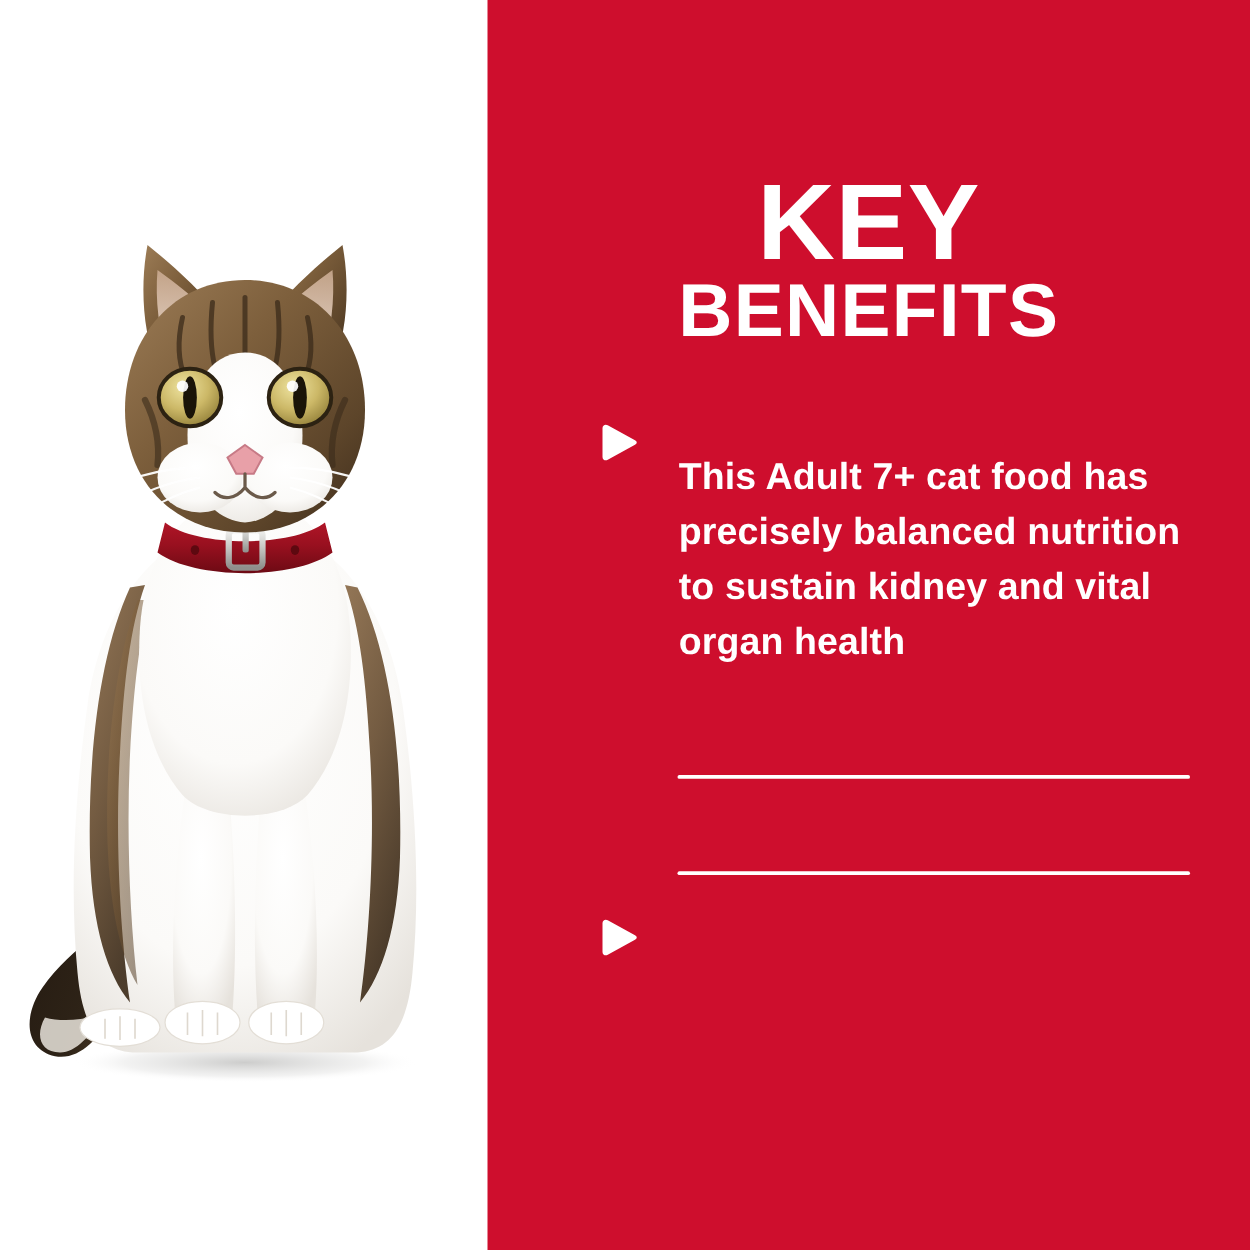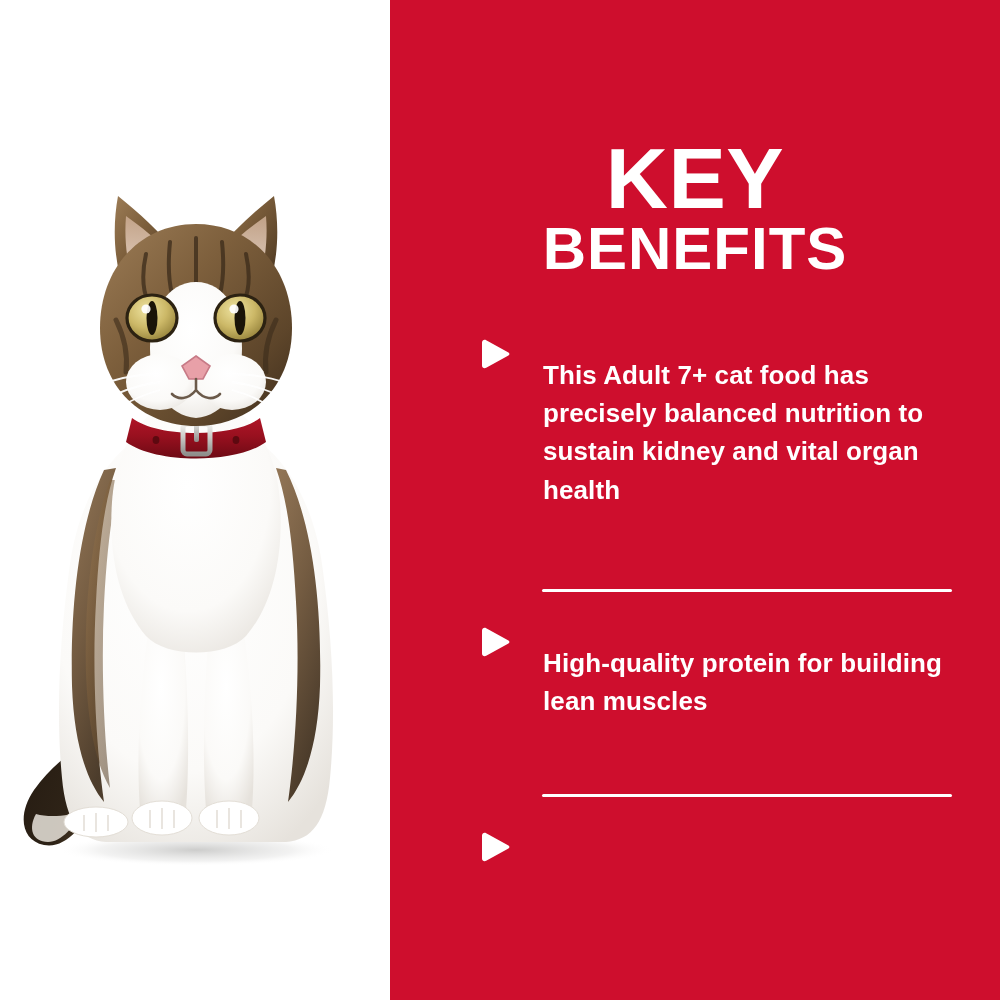--- a/index.html
+++ b/index.html
@@ -85,21 +85,21 @@
     flex: 0 0 auto;
     width: 34px;
     height: 30px;
     margin-top: 9px;
     margin-right: 31px;
   }
   .bullet-icon svg { display: block; }
   .benefit-text {
     flex: 1 1 auto;
     color: #ffffff;
-    font-size: 26px;
+    font-size: 30px;
     font-weight: 700;
     line-height: 1.47;
     letter-spacing: 0.1px;
     max-width: 410px;
   }
 
   .divider {
     height: 3px;
     background: #ffffff;
     margin: 26px 48px 26px 152px;
@@ -283,28 +283,20 @@
           <svg viewBox="0 0 34 30" width="34" height="30" xmlns="http://www.w3.org/2000/svg">
             <path d="M4 3.5 C4 1.2 6.3 0 8.2 1.2 L30 13.2 C31.9 14.3 31.9 15.7 30 16.8 L8.2 28.8 C6.3 30 4 28.8 4 26.5 Z" fill="#ffffff"></path>
           </svg>
         </span>
         <p class="benefit-text">This Adult 7+ cat food has precisely balanced nutrition to sustain kidney and vital organ health</p>
       </div>
 
       <div class="sp-1"></div>
       <div class="divider"></div>
 
-      <div class="benefit-row">
-        <span class="bullet-icon">
-          <svg viewBox="0 0 34 30" width="34" height="30" xmlns="http://www.w3.org/2000/svg">
-            <path d="M4 3.5 C4 1.2 6.3 0 8.2 1.2 L30 13.2 C31.9 14.3 31.9 15.7 30 16.8 L8.2 28.8 C6.3 30 4 28.8 4 26.5 Z" fill="#ffffff"></path>
-          </svg>
-        </span>
-        <p class="benefit-text">High-quality protein for building lean muscles</p>
-      </div>
 
       <div class="sp-2"></div>
       <div class="divider"></div>
 
       <div class="benefit-row">
         <span class="bullet-icon">
           <svg viewBox="0 0 34 30" width="34" height="30" xmlns="http://www.w3.org/2000/svg">
             <path d="M4 3.5 C4 1.2 6.3 0 8.2 1.2 L30 13.2 C31.9 14.3 31.9 15.7 30 16.8 L8.2 28.8 C6.3 30 4 28.8 4 26.5 Z" fill="#ffffff"></path>
           </svg>
         </span>

